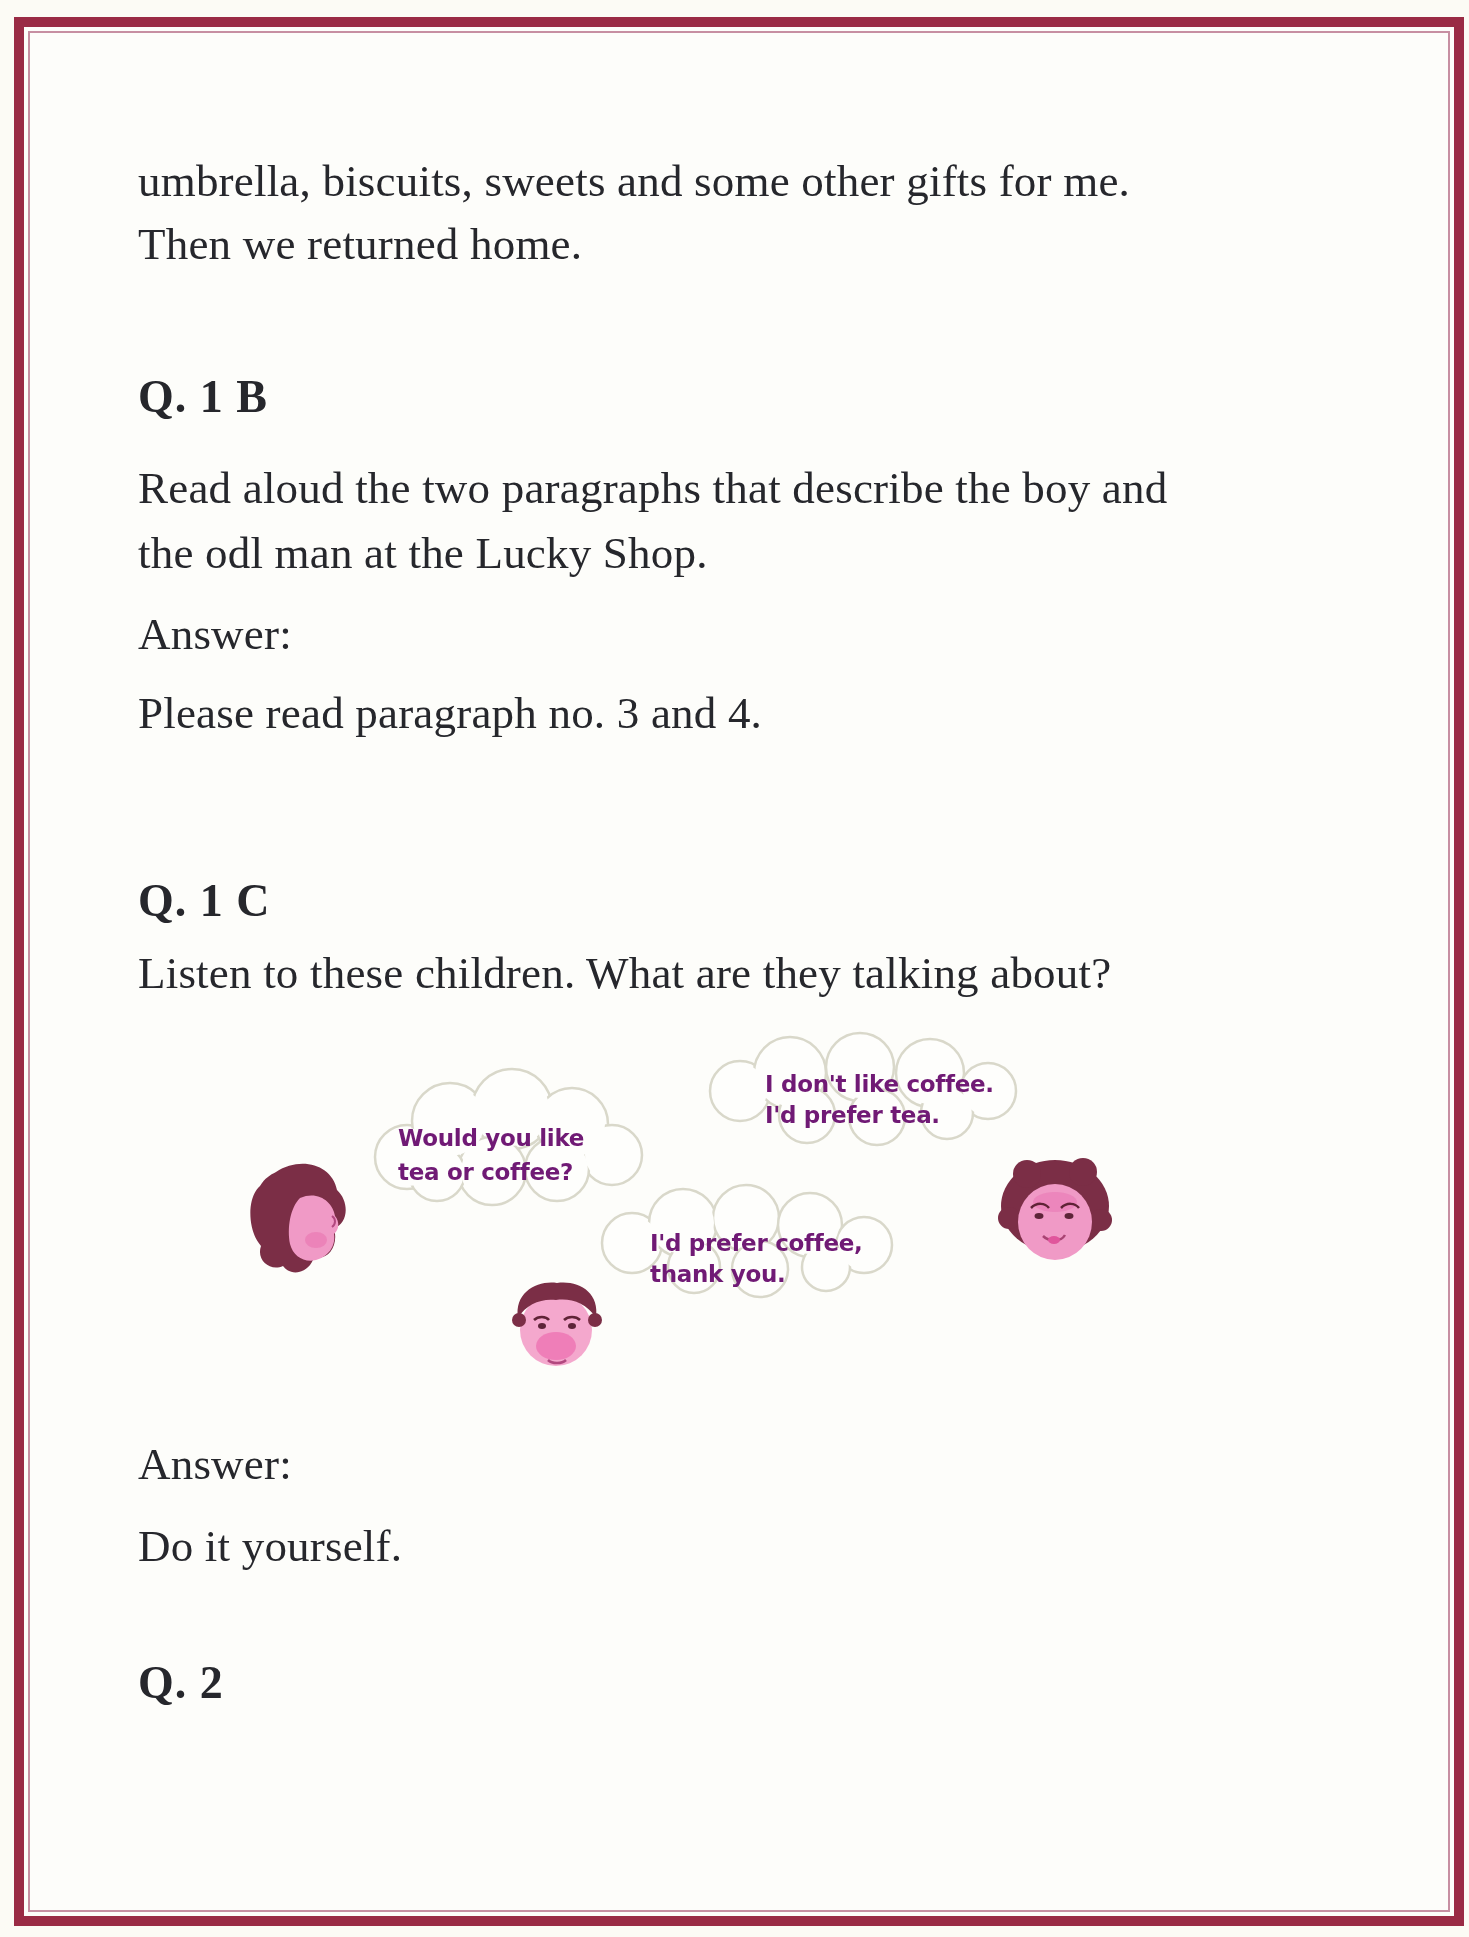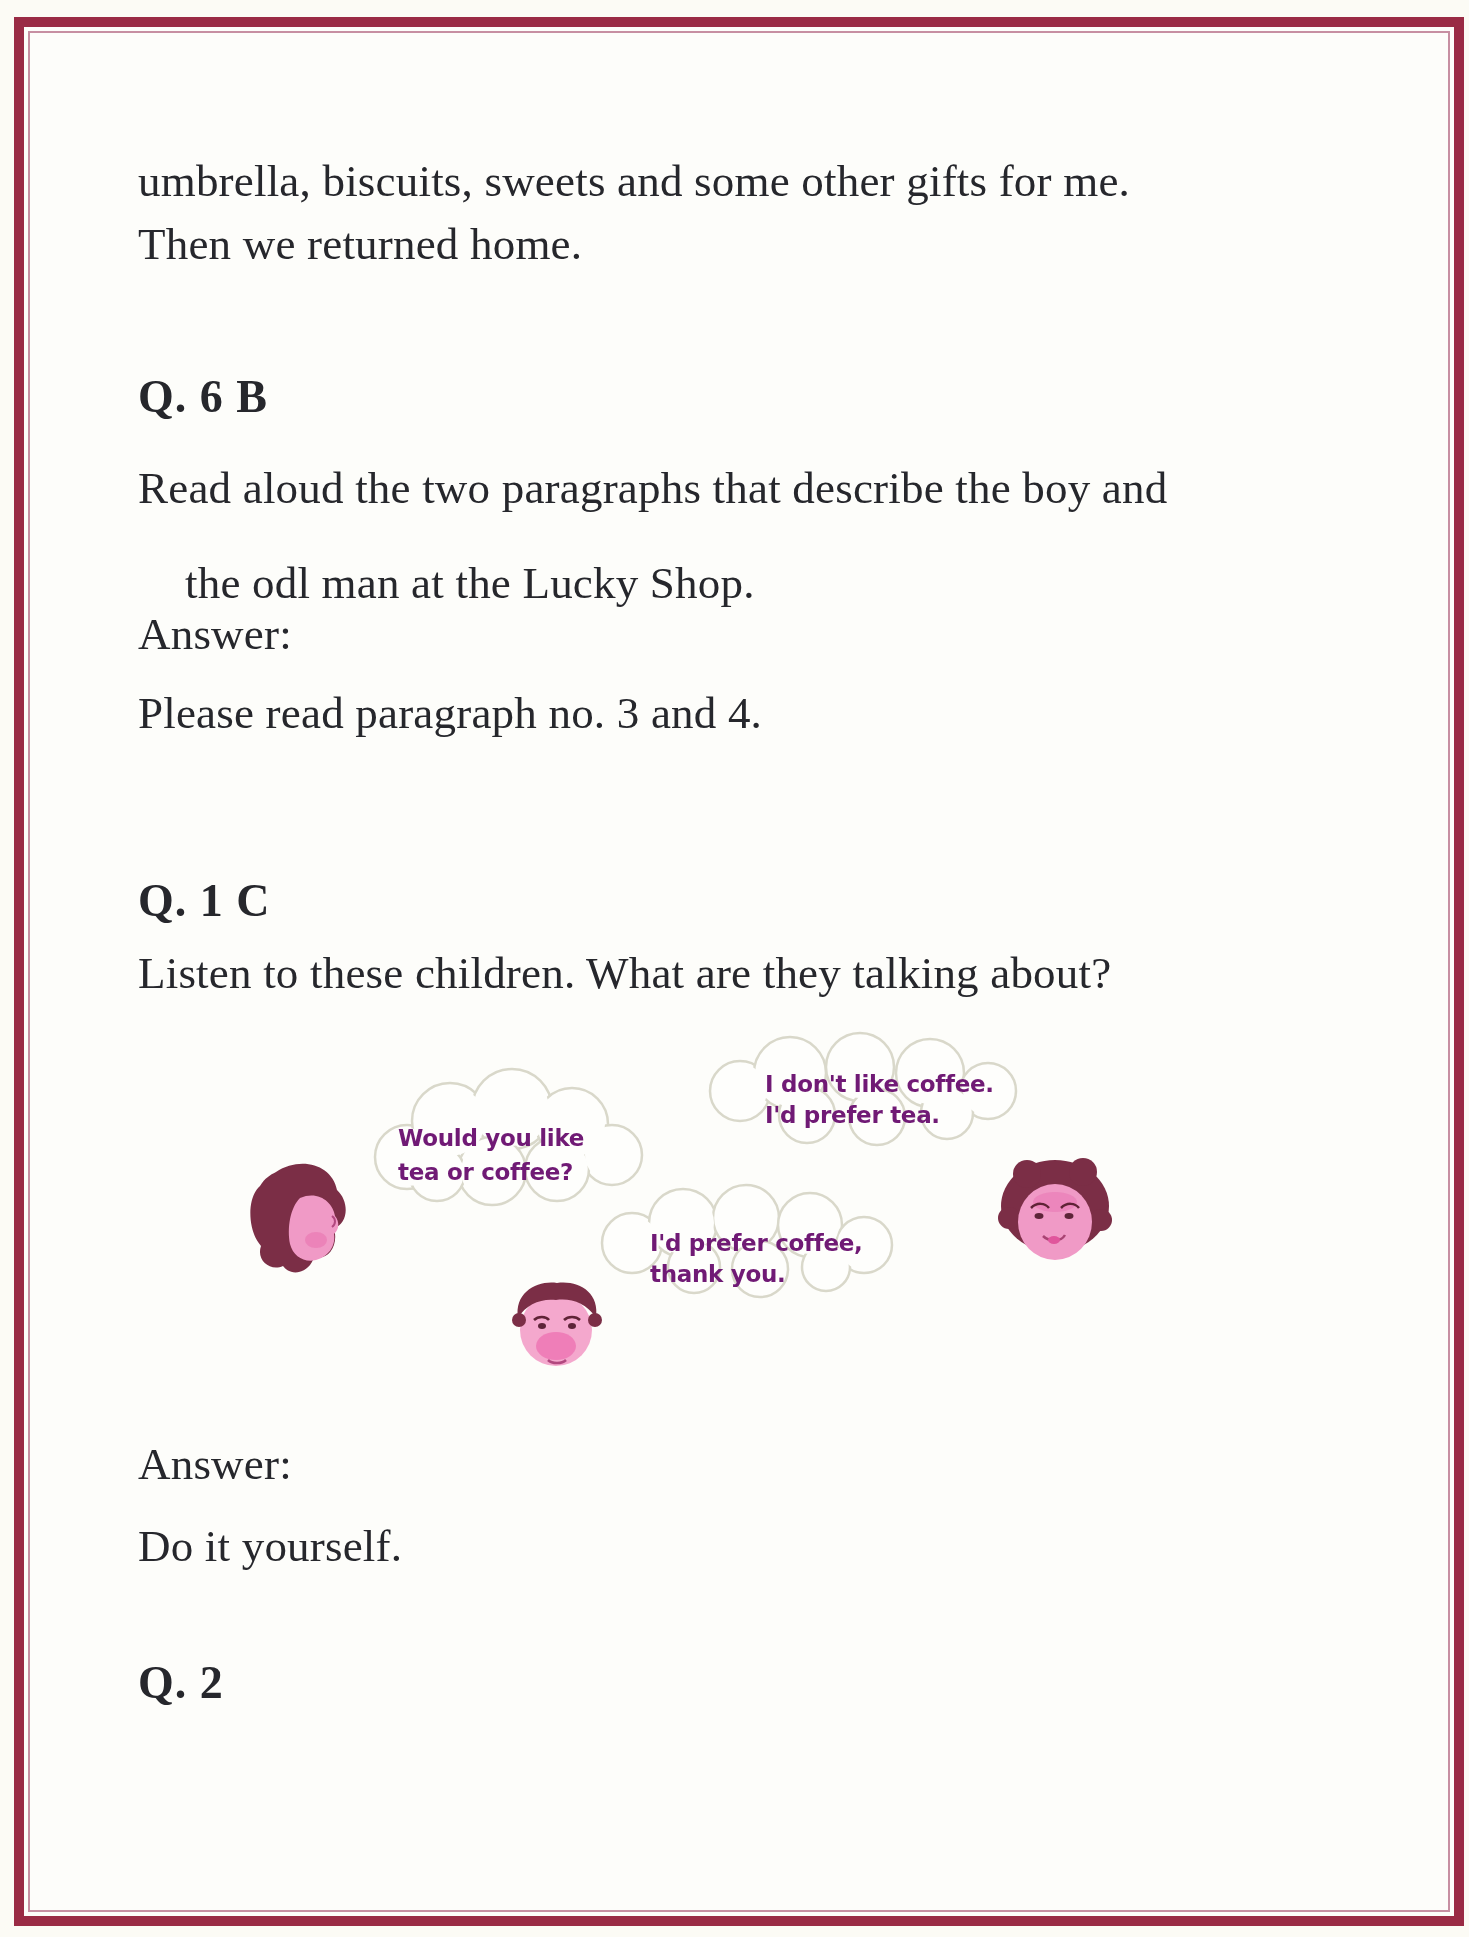--- a/index.html
+++ b/index.html
@@ -49,23 +49,23 @@
 </head>
 <body>
 
 <div class="frame">
   <div class="inner-line"></div>
 </div>
 
 <div class="t" style="left:138px; top:150px;text-align:right;">umbrella, biscuits, sweets and some other gifts for me.</div>
 <div class="t" style="left:138px; top:213px;">Then we returned home.</div>
 
-<div class="t h" style="left:138px; top:365px;">Q. 6 B</div>
+<div class="t h" style="left:138px; top:365px;">Q. 1 B</div>
 <div class="t" style="left:138px; top:457px;">Read aloud the two paragraphs that describe the boy and</div>
-<div class="t" style="left:138px; top:552px;margin-left:47px;">the odl man at the Lucky Shop.</div>
+<div class="t" style="left:138px; top:522px;">the odl man at the Lucky Shop.</div>
 <div class="t" style="left:138px; top:603px;">Answer:</div>
 <div class="t" style="left:138px; top:682px;">Please read paragraph no. 3 and 4.</div>
 
 <div class="t h" style="left:138px; top:861px;margin-top:8px;">Q. 1 C</div>
 <div class="t" style="left:138px; top:942px;">Listen to these children. What are they talking about?</div>
 
 <div class="cloud" style="left:362px; top:1069px; width:295px; height:138px;">
   <svg viewBox="0 0 295 138" width="295" height="138">
     <g fill="#fefefc" stroke="#d9d8ca" stroke-width="2.5">
       <circle cx="45" cy="88" r="32"></circle>

